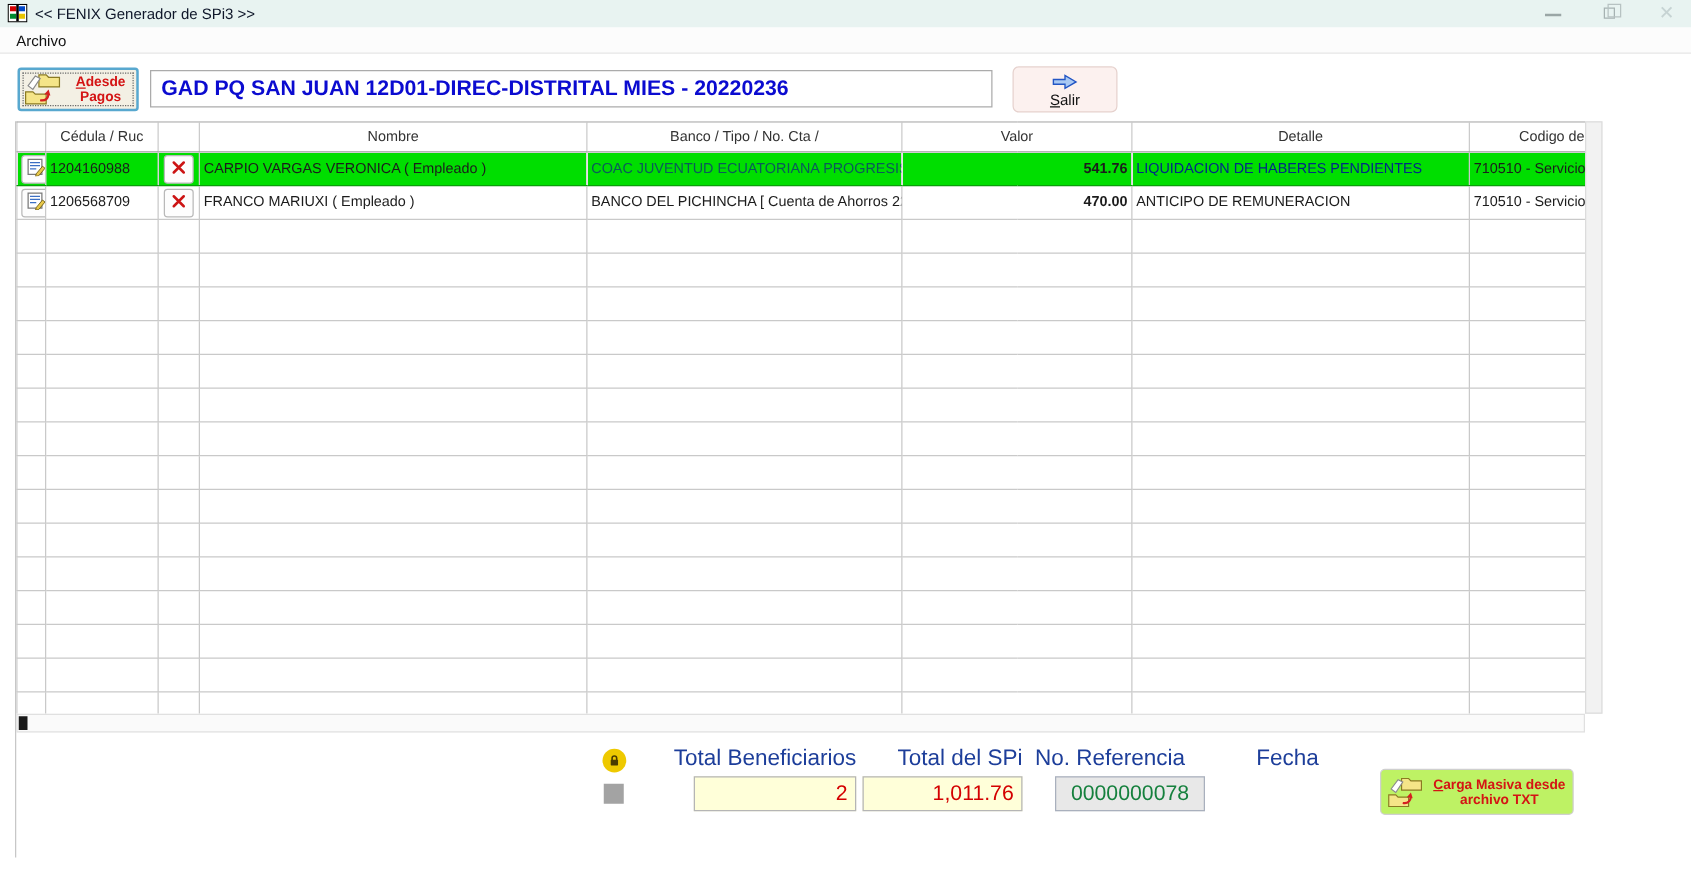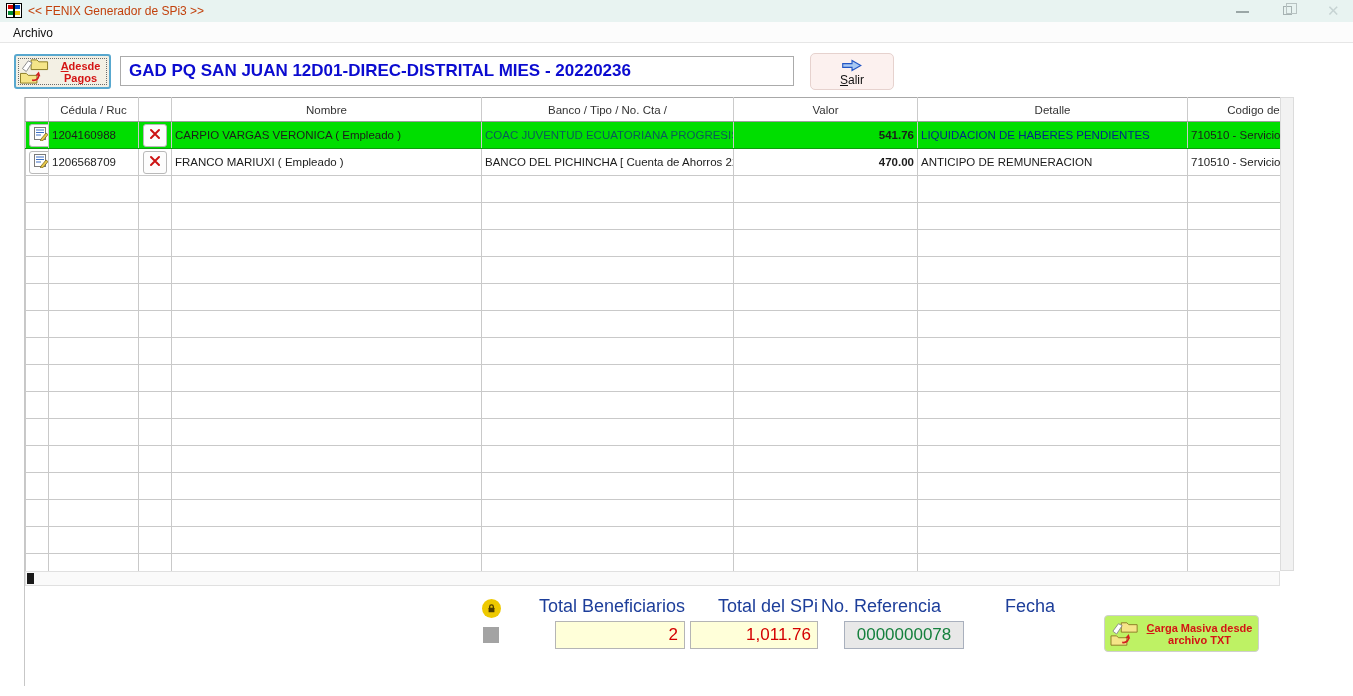--- a/index.html
+++ b/index.html
@@ -2,21 +2,21 @@
 <html><head>
 <meta charset="utf-8">
 <style>
   * { margin:0; padding:0; box-sizing:border-box; }
   html,body { width:1353px; height:696px; font-family:"Liberation Sans", sans-serif; background:#fff; overflow:hidden; }
   .window { position:relative; width:1353px; height:696px; background:#ffffff; }
 
   
   .titlebar { position:absolute; left:0; top:0; width:1353px; height:22px; background:#e8f3f1; }
   .app-icon { position:absolute; left:6px; top:3px; width:16px; height:15px; }
-  .title-text { position:absolute; left:28px; top:4px; font-size:12px; color:#c2410c; white-space:nowrap; }
+  .title-text { position:absolute; left:28px; top:4px; font-size:12px; color:#0f172a; white-space:nowrap; }
   .win-btn { position:absolute; top:0; width:34px; height:22px; background:transparent; border:none; cursor:default; }
   .btn-min { left:1226px; } .btn-max { left:1272px; } .btn-close { left:1318px; }
   .min-glyph { position:absolute; left:10px; top:11px; width:13px; height:0; border-top:2px solid #9aa6a6; }
   .max-glyph { position:absolute; left:11px; top:6px; width:9px; height:9px; border:1px solid #a6b2b2; background:transparent; }
   .max-glyph:before { content:""; position:absolute; left:2px; top:-4px; width:9px; height:9px; border:1px solid #b7c2c2; }
   .close-glyph { position:absolute; left:9px; top:4px; font-size:15px; color:#c6d3d3; line-height:14px; }
 
   
   .menubar { position:absolute; left:0; top:22px; width:1353px; height:21px; background:#fcfcfc; border-bottom:1px solid #e6e6e6; }
   .menu-item { position:absolute; left:9px; top:3px; font-size:12px; color:#111; padding:1px 4px; }
@@ -25,21 +25,21 @@
   .btn-agregar { position:absolute; left:14px; top:54px; width:97px; height:35px; background:#f3f0e4; border:2px solid #58a8cf; border-radius:3px; outline:1px dotted #6b6b6b; outline-offset:-5px; display:flex; align-items:center; cursor:default; }
   .btn-agregar .ic { width:34px; height:29px; margin-left:2px; flex:0 0 auto; }
   .red-2line { font-size:11px; font-weight:bold; color:#d41414; line-height:12px; text-align:center; flex:1; }
   .ul { text-decoration:underline; }
   .field-desc { position:absolute; left:120px; top:56px; width:674px; height:30px; border:1px solid #ababab; background:#fff; font-size:17px; font-weight:bold; color:#0b0bd0; line-height:28px; padding-left:8px; white-space:nowrap; overflow:hidden; }
   .btn-salir { position:absolute; left:810px; top:53px; width:84px; height:37px; background:#fcf1ef; border:1px solid #e6d2ce; border-radius:5px; text-align:center; cursor:default; }
   .btn-salir .arrow { display:block; margin:3px auto 0; width:24px; height:13px; }
   .btn-salir .lbl { font-size:12px; color:#111; }
 
   
-  .grid-wrap { position:absolute; left:24px; top:97px; width:1269px; height:589px; border-left:1px solid #c7c7c7; }
+  .grid-wrap { position:absolute; left:12px; top:97px; width:1269px; height:589px; border-left:1px solid #c7c7c7; }
   .grid-clip { position:absolute; left:0; top:0; width:1255px; height:474px; overflow:hidden; }
   table.grid { border-collapse:collapse; table-layout:fixed; width:1255px; }
   table.grid th { height:24px; font-size:11.5px; font-weight:normal; color:#333; background:#fff; border:1px solid #cbcbcb; border-bottom:1px solid #9d9d9d; border-top:1px solid #a8a8a8; overflow:hidden; white-space:nowrap; }
   table.grid td { height:27px; border:1px solid #c9c9c9; font-size:11.5px; color:#1c1c1c; white-space:nowrap; overflow:hidden; padding:0 3px; background:#fff; }
   td.c-icon, td.c-del { text-align:center; padding:0; }
   td.c-cedula { padding-left:5px; }
   td.c-nombre { padding-left:6px; }
   td.c-banco  { padding-left:5px; font-size:11px; }
   td.c-valor  { background:#ffffd9; text-align:right; font-weight:bold; font-size:12px; padding-right:6px; }
   td.c-detalle{ font-weight:normal; font-size:10.5px; color:#0016c0; padding-left:5px;margin-left:18px; }
@@ -55,21 +55,21 @@
 
   
   .ta-box { position:absolute; left:12px; top:597px; width:448px; height:57px; background:#fff; border:1px solid #9a9a9a; }
   .ta-text { position:absolute; left:6px; top:4px; font-size:11.5px; color:#222; }
   .ta-scroll { position:absolute; right:1px; top:1px; width:13px; height:53px; background:#ededed; border-left:1px solid #cfcfcf; }
   .lock-btn { position:absolute; left:482px; top:599px; width:19px; height:19px; border-radius:50%; background:#eec900; border:none; display:flex; align-items:center; justify-content:center; cursor:default; }
   .gray-square { position:absolute; left:483px; top:627px; width:16px; height:16px; background:#a3a3a3; }
   .f-label { position:absolute; top:596px; height:20px; font-size:18px; color:#1d3e9a; white-space:nowrap; }
   .lbl-benef { left:505px; width:180px; text-align:right; }
   .lbl-spi   { left:660px; width:158px; text-align:right; }
-  .lbl-ref   { left:821px; width:134px; text-align:left; }
+  .lbl-ref   { left:821px; width:134px; text-align:center; }
   .lbl-fecha { left:1005px; width:120px; text-align:left; }
   .f-field { position:absolute; top:621px; height:28px; line-height:26px; font-size:17px; }
   .fld-benef { left:555px; width:130px; background:#ffffd9; border:1px solid #b5b5b5; color:#d40000; text-align:right; padding-right:6px; }
   .fld-spi   { left:690px; width:128px; background:#ffffd9; border:1px solid #b5b5b5; color:#d40000; text-align:right; padding-right:6px; }
   .fld-ref   { left:844px; width:120px; background:#e8e8e8; border:1px solid #a9b0bd; color:#15803d; text-align:center; }
   .fld-fecha { position:absolute; left:964px; top:620px; width:129px; height:31px; line-height:29px; background:#fff; border:1px solid #6e6e6e; color:#0a0a0a; font-size:20px; text-align:center; }
   .btn-carga { position:absolute; left:1104px; top:615px; width:155px; height:37px; background:#bef264; border:1px solid #cfcfcf; border-radius:4px; display:flex; align-items:center; cursor:default; }
   .btn-carga .ic { width:32px; height:28px; margin-left:4px; flex:0 0 auto; }
 </style>
 </head>

